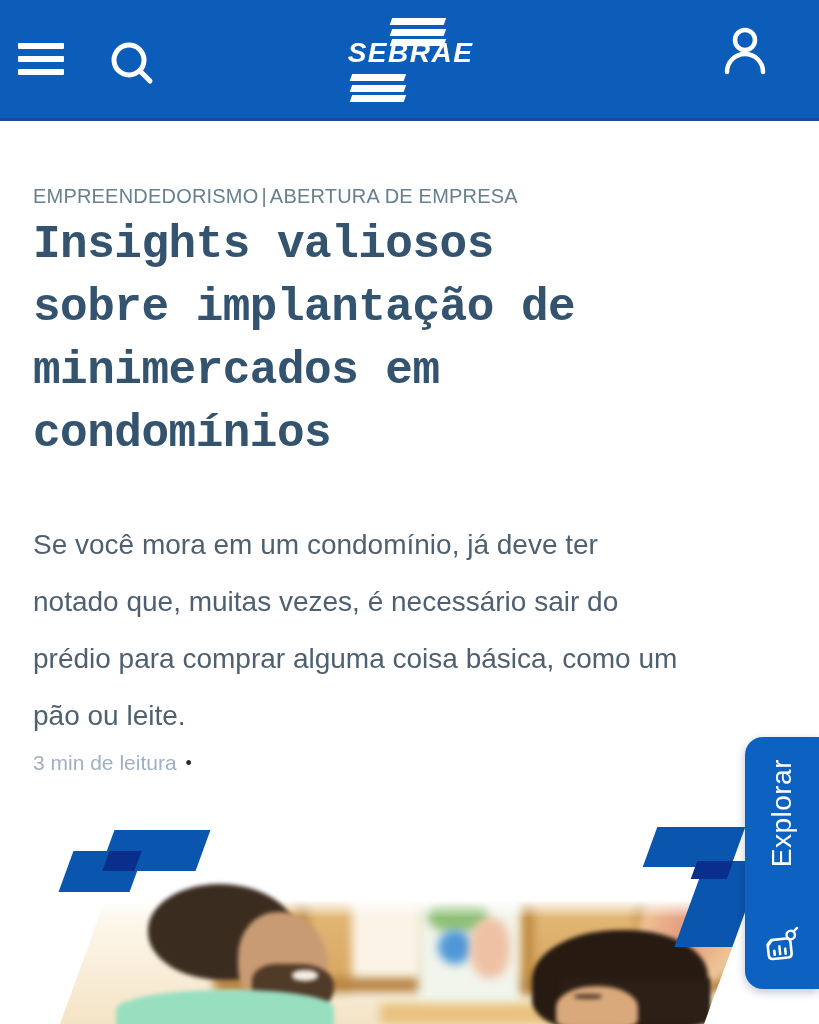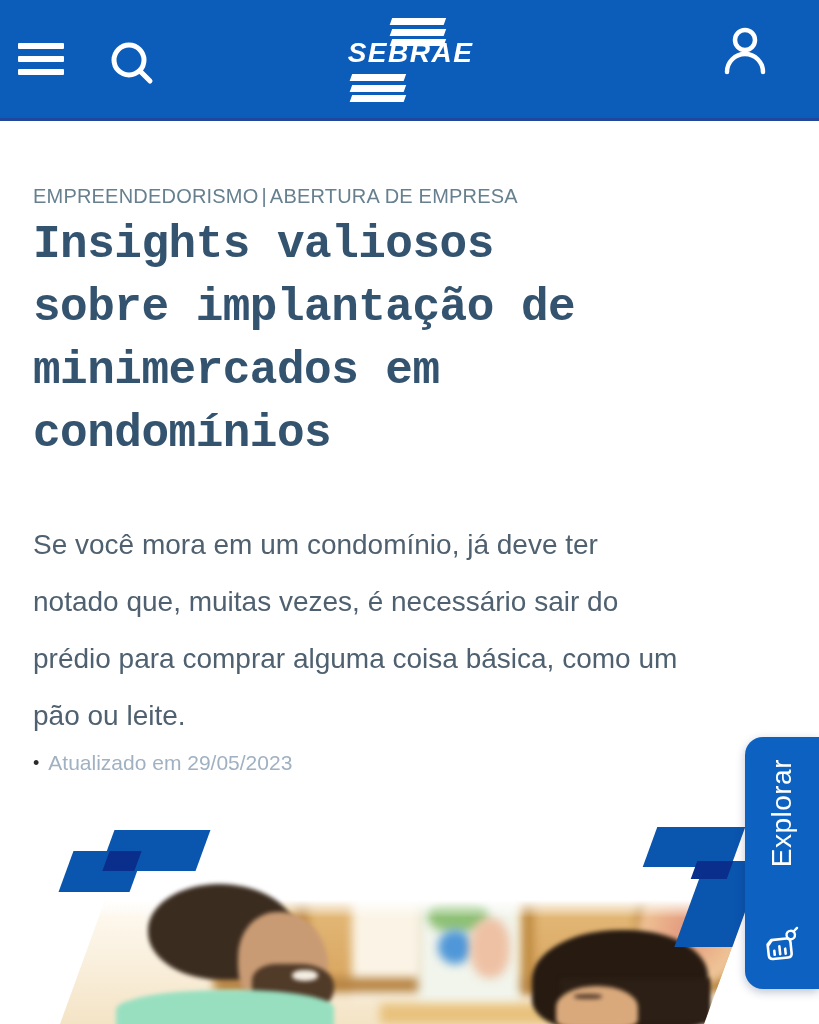--- a/index.html
+++ b/index.html
@@ -130,22 +130,22 @@
 </nav>
 
 <h1 class="page-title">Insights valiosos sobre implantação de minimercados em condomínios</h1>
 
 <p class="lead">Se você mora em um condomínio, já deve ter
 notado que, muitas vezes, é necessário sair do
 prédio para comprar alguma coisa básica, como um
 pão ou leite.</p>
 
 <div class="meta">
+  <span>3 min de leitura</span>
   <span class="dot">•</span>
-  <span>Atualizado em 29/05/2023</span>
 </div>
 
 <div class="decor" style="left:107px; top:830px; width:96px; height:41px;"></div>
 <div class="decor" style="left:66px;  top:851px; width:71px; height:41px;"></div>
 <div class="decor dark" style="left:106px; top:851px; width:32px; height:20px;"></div>
 
 <div class="decor" style="left:650px; top:827px; width:88px; height:40px;"></div>
 <div class="decor" style="left:690px; top:861px; width:58px; height:86px;"></div>
 <div class="decor dark" style="left:694px; top:861px; width:36px; height:18px;"></div>
 

